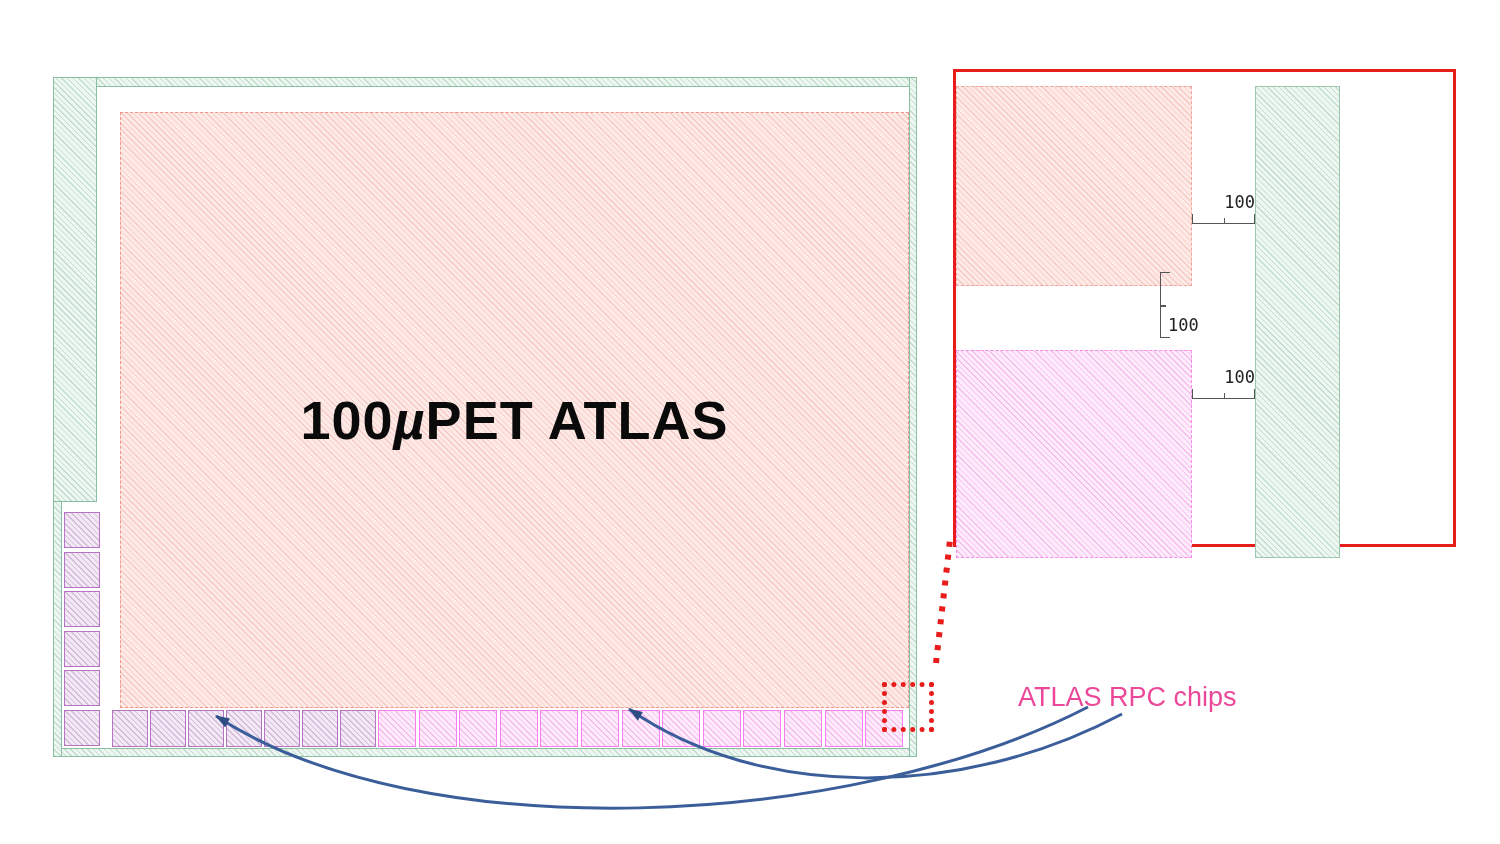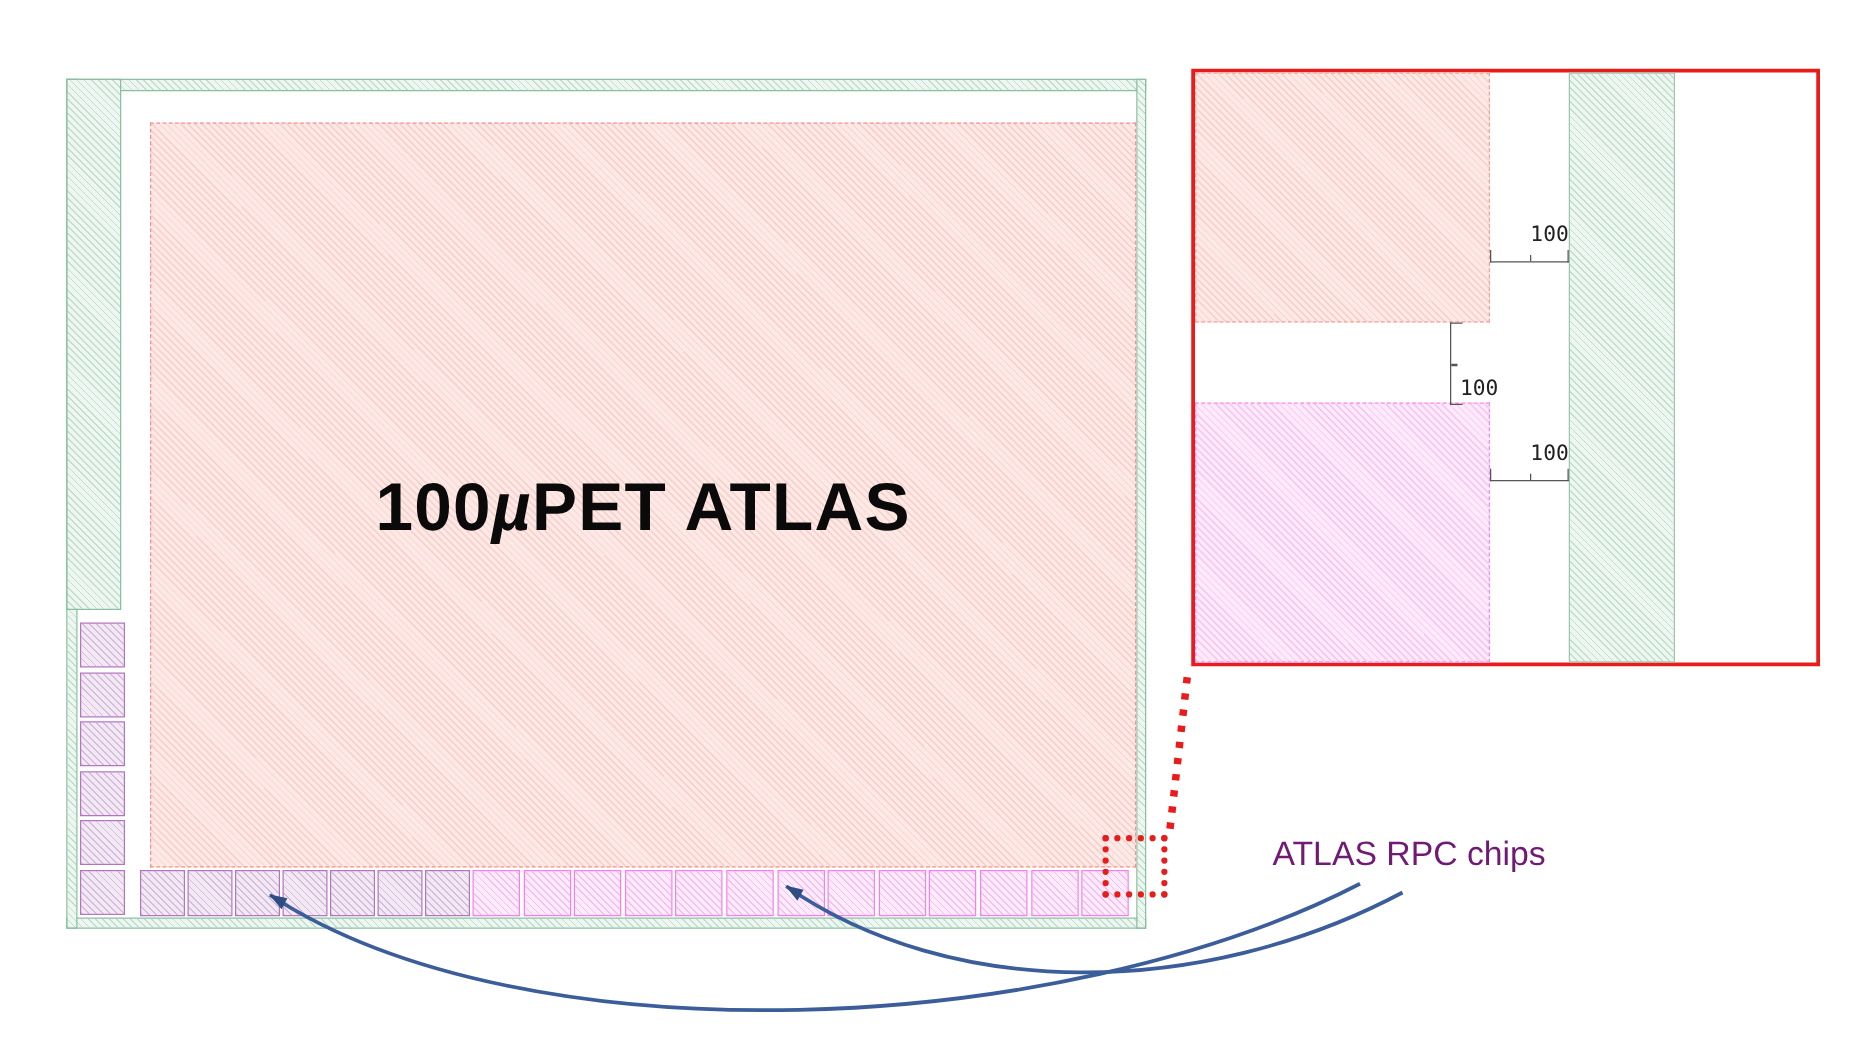--- a/index.html
+++ b/index.html
@@ -4,21 +4,21 @@
 <style>
   html,body{margin:0;padding:0;background:#ffffff;}
   .canvas{position:relative;width:1500px;height:844px;background:#fff;overflow:hidden;
           font-family:"Liberation Sans",sans-serif;}
 
   
   .hatch-pink   {background:repeating-linear-gradient(45deg,#f7cbc6 0 1px,#fdeae7 1px 4px);}
   .hatch-green  {background:repeating-linear-gradient(45deg,#c2decd 0 1px,#edf6f1 1px 4px);}
   .hatch-bright {background:repeating-linear-gradient(45deg,#f6c0ee 0 1px,#fdeafa 1px 4px);}
 
-  .abs{position:absolute;box-sizing:border-box;}
+  .abs{position:absolute;box-sizing:border-box;margin-top:14px;}
 
   
   .frame-part{border:1px solid #8abfa2;}
 
   
   .asic{left:120px;top:98px;width:789px;height:596px;border:1px dashed #f0958c;}
   .asic-title{position:absolute;left:0;right:0;top:280px;text-align:center;
               font-weight:bold;font-size:54px;line-height:1;color:#0a0a0a;letter-spacing:1px;}
   .asic-title .mu{font-style:italic;}
 
@@ -51,21 +51,21 @@
                   border-right:1.5px solid #555;border-bottom:1.5px solid #555;}
   .dim-h .bracket .mid{position:absolute;left:50%;bottom:0;width:1.5px;height:5px;background:#555;}
   .dim-v{position:absolute;left:204px;top:200px;width:9px;height:64px;
          border-left:1.5px solid #555;border-top:1.5px solid #555;border-bottom:1.5px solid #555;}
   .dim-v .mid{position:absolute;left:0;top:50%;width:5px;height:1.5px;background:#555;}
   .dim-v .dim-label{position:absolute;left:7px;top:44px;}
   .dim-top{left:236px;top:122px;}
   .dim-bottom{left:236px;top:297px;}
 
   
-  .rpc-label{left:1018px;top:669px;font-size:27px;line-height:1.1;color:#701a75;}
+  .rpc-label{left:1018px;top:669px;font-size:27px;line-height:1.1;color:#ec4899;}
 
   .overlay{position:absolute;left:0;top:0;width:1500px;height:844px;pointer-events:none;}
 </style>
 </head>
 <body>
 
 <div class="canvas">
 
   <div class="abs frame-part hatch-green" style="left:53px;top:63px;width:864px;height:10px;"></div>
   <div class="abs frame-part hatch-green" style="left:53px;top:734px;width:864px;height:9px;"></div>

